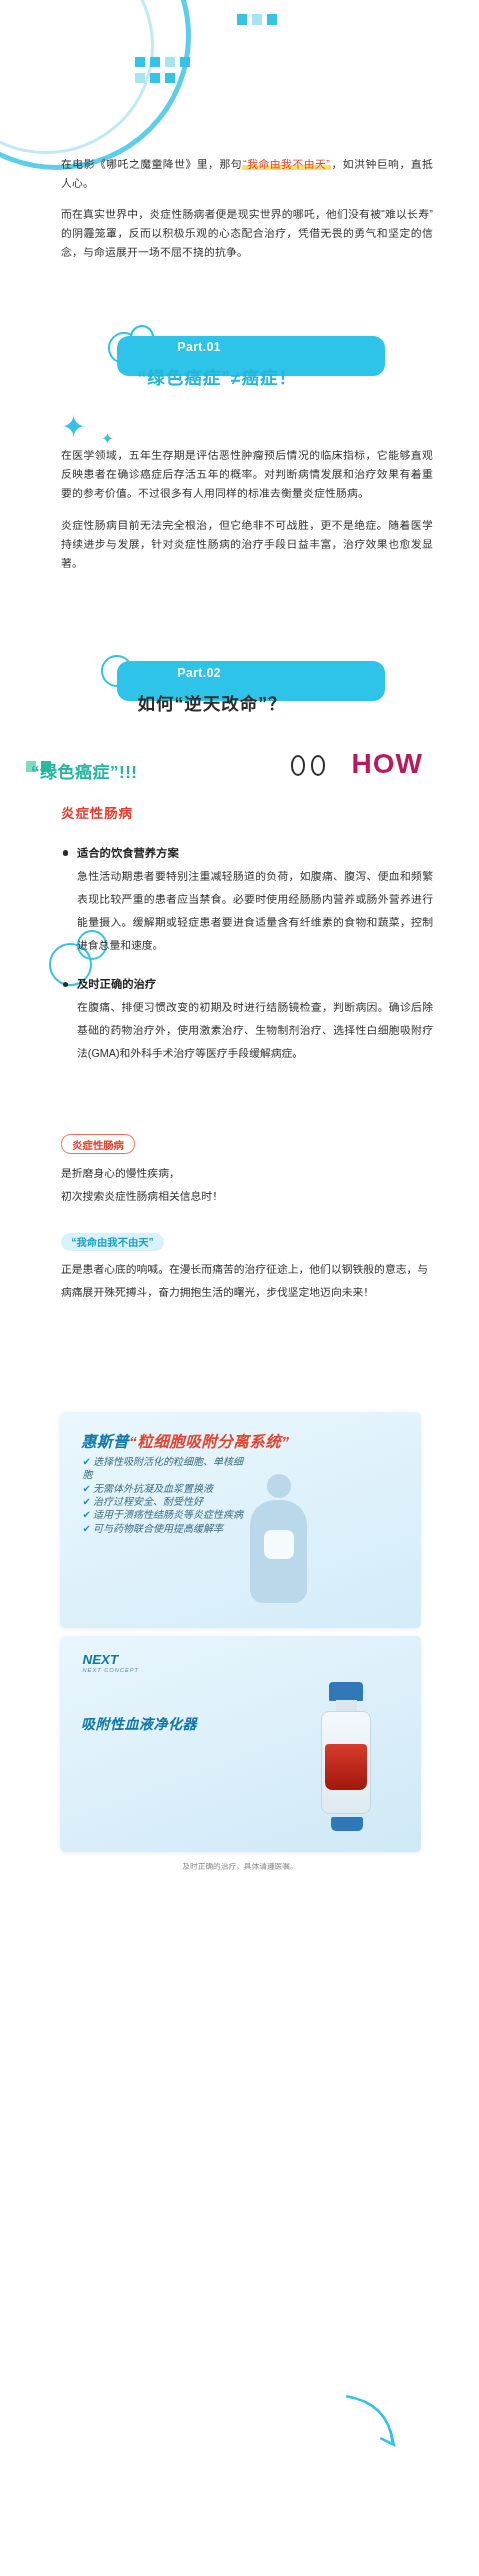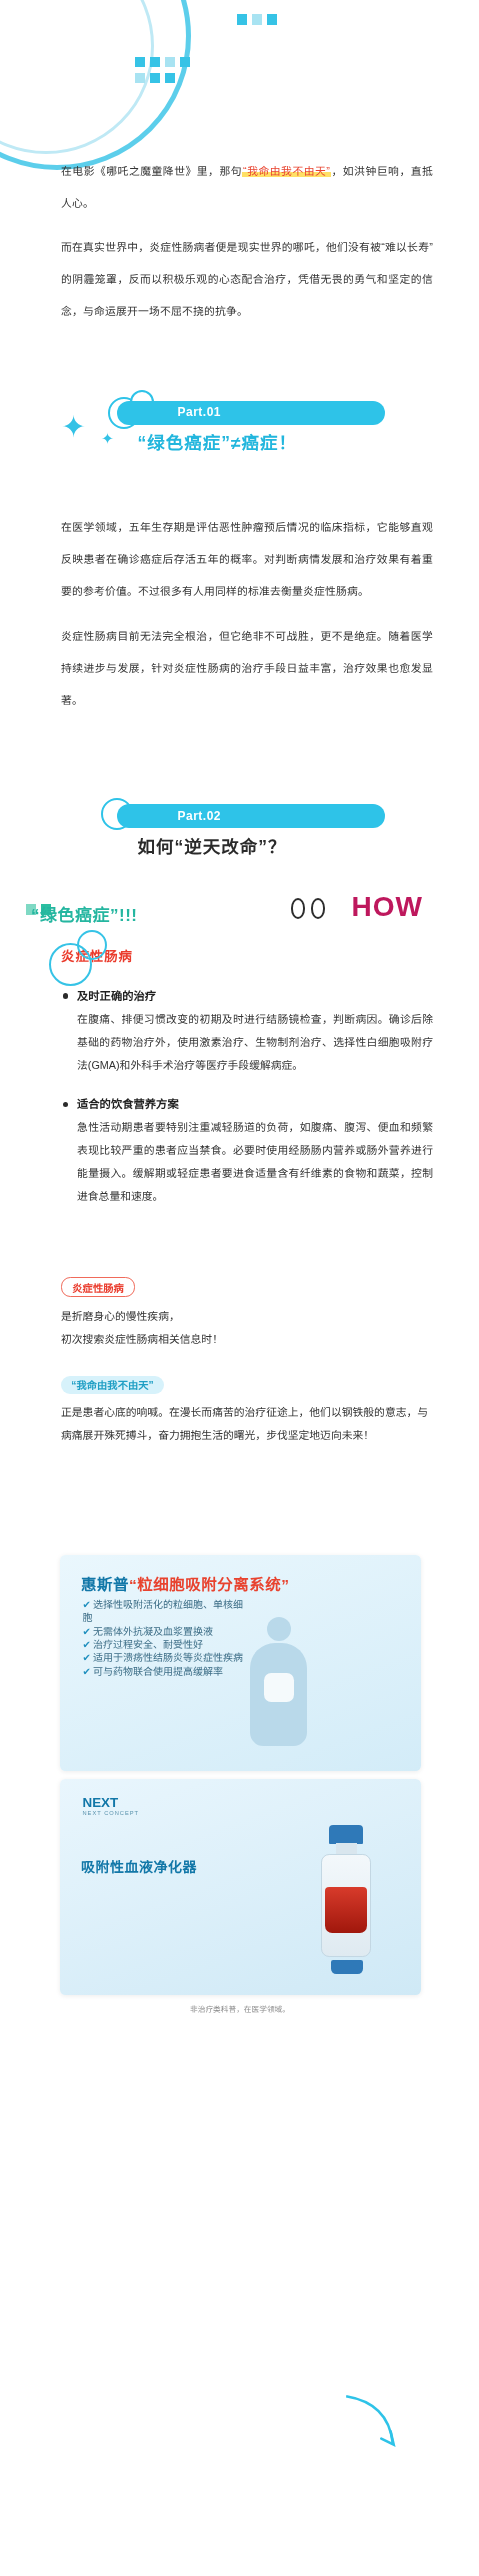--- a/index.html
+++ b/index.html
@@ -57,42 +57,42 @@
     display:block; width: 14.4px; height: 20.6px;
     border-radius: 50%;
     border: 2.1px solid #2d2d2d; background: #fff;
   }
 
   
   .para {
     position: relative;
     margin: 0 47px 0 61px;
     font-size: 10.8px;
-    line-height: 32px;
+    line-height: 19px;
     text-align: justify;
     color: #333;
     letter-spacing: 0.2px;
   }
   .para .hl-yellow {
     background: linear-gradient(transparent 58%, #ffe066 58%);
     padding: 0 1px;
   }
   .para .hl-red { color: #e8432f; }
 
   
   .part-banner {
     position: relative;
     margin: 0 auto;
     width: 319px;
     height: 77px;
   }
   .part-pill {
     position: absolute;
     left: 36px; top: 11.3px;
-    width: 268px; height: 24px;
+    width: 268px; height: 40px;
     background: #2ec3e8;
     border-radius: 12px;
   }
   .part-pill .lbl {
     position: absolute; left: 61px; top: 4.6px;
     color: #fff; font-size: 12px; font-weight: bold; letter-spacing: 0.5px;
   }
   .part-title {
     position: absolute;
     left: 57px; top: 40px;
@@ -178,20 +178,21 @@
     font-size: 10.8px; line-height: 23px; color: #333;
   }
 
   
   .arrow-svg { position: absolute; }
 
   
   .cards {
     margin: 0 auto;
     width: 361px;
+    font-style: italic;
   }
   .card {
     position: relative;
     width: 361px;
     height: 216px;
     border-radius: 5.2px;
     overflow: hidden;
     margin-bottom: 8.2px;
     box-shadow: 0 1px 5.2px rgba(0,0,0,.08);
   }
@@ -373,31 +374,31 @@
 
   <div class="red-head">炎症性肠病</div>
 
   <div class="spacer" style="height:21.6px"></div>
 
   
   <div class="bullets">
 
     <div class="bullet-item">
       <span class="dot"></span>
+      <div class="b-title">适合的饮食营养方案</div>
+      <div class="b-body">
+        <span>急性活动期患者要特别注重减轻肠道的负荷，如腹痛、腹泻、便血和频繁表现比较严重的患者应当禁食。必要时使用</span><span class="hl-green-line">经肠肠内营养或肠外营养</span><span>进行能量摄入。缓解期或轻症患者要进食适量含有纤维素的食物和蔬菜，控制进食总量和速度。</span>
+      </div>
+    </div>
+
+    <div class="bullet-item">
+      <span class="dot"></span>
       <div class="b-title">及时正确的治疗</div>
       <div class="b-body">
         <span>在腹痛、排便习惯改变的初期及时进行结肠镜检查，判断病因。确诊后除基础的药物治疗外，使用激素治疗、生物制剂治疗、</span><span class="hl-blue-line">选择性白细胞吸附疗法(GMA)</span><span>和外科手术治疗等医疗手段缓解病症。</span>
-      </div>
-    </div>
-
-    <div class="bullet-item">
-      <span class="dot"></span>
-      <div class="b-title">适合的饮食营养方案</div>
-      <div class="b-body">
-        <span>急性活动期患者要特别注重减轻肠道的负荷，如腹痛、腹泻、便血和频繁表现比较严重的患者应当禁食。必要时使用</span><span class="hl-green-line">经肠肠内营养或肠外营养</span><span>进行能量摄入。缓解期或轻症患者要进食适量含有纤维素的食物和蔬菜，控制进食总量和速度。</span>
       </div>
     </div>
 
   </div>
 
   
   <div class="spacer" style="height:52px"></div>
 
   <div class="tag-pill">炎症性肠病</div>
   <div class="statement">是折磨身心的慢性疾病，</div>
@@ -449,18 +450,18 @@
         <div class="cap"></div>
         <div class="neck"></div>
         <div class="barrel"></div>
         <div class="blood"></div>
         <div class="foot"></div>
       </div>
     </div>
 
   </div>
 
-  <div class="card-caption">非治疗类科普，在医学领域。</div>
+  <div class="card-caption">及时正确的治疗，具体请遵医嘱。</div>
 
   <div class="spacer" style="height:31px"></div>
 
 </div>
 
 
 </body></html>

